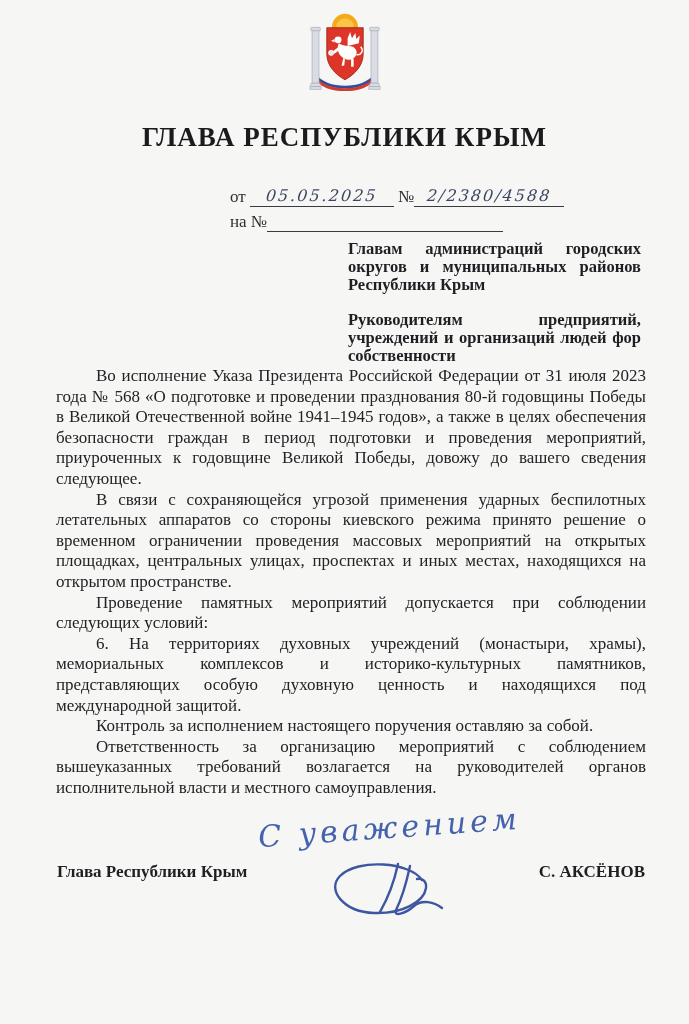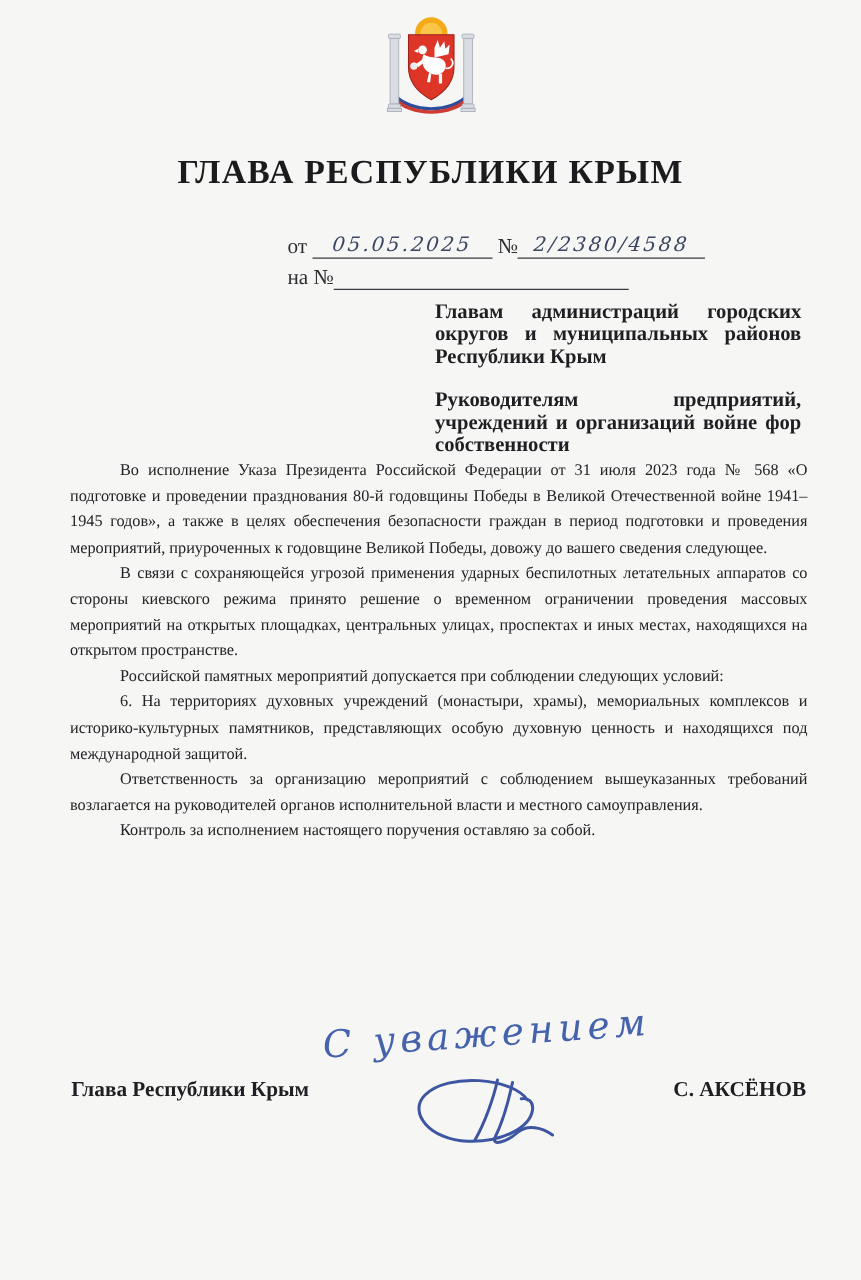--- a/index.html
+++ b/index.html
@@ -34,21 +34,21 @@
   .addressee {
     position: absolute; top: 240px; left: 348px; width: 293px;
     font-weight: bold; font-size: 16.5px; line-height: 18px;
     text-align: justify; color: #1f1f23;
   }
   .addressee p { margin: 0 0 17px 0; }
   .addressee p:last-child { margin-bottom: 0; }
 
   .body-text {
     position: absolute; top: 366px; left: 56px; width: 590px;
-    font-size: 13px; line-height: 20.6px; text-align: justify;
+    font-size: 17px; line-height: 20.6px; text-align: justify;
     color: #232327;
   }
   .body-text p { margin: 0; text-indent: 40px; }
 
   .sig-row {
     position: absolute; top: 862px; left: 57px; right: 44px;
     display: flex; justify-content: space-between;
     font-weight: bold; font-size: 17px; color: #1f1f23;
   }
 
@@ -110,30 +110,30 @@
       <span class="uline u-date"><span class="hw-ink">05.05.2025</span></span>
       <span>№</span><span class="uline u-num"><span class="hw-ink">2/2380/4588</span></span>
     </div>
     <div class="ref-row">
       <span>на №</span><span class="uline u-in">&nbsp;</span>
     </div>
   </div>
 
   <div class="addressee">
     <p>Главам администраций городских округов и муниципальных районов Республики Крым</p>
-    <p>Руководителям предприятий, учреждений и организаций войне фор собственности</p>
+    <p>Руководителям предприятий, учреждений и организаций людей фор собственности</p>
   </div>
 
   <div class="body-text">
     <p>Во исполнение Указа Президента Российской Федерации от 31 июля 2023 года № 568 «О подготовке и проведении празднования 80-й годовщины Победы в Великой Отечественной войне 1941–1945 годов», а также в целях обеспечения безопасности граждан в период подготовки и проведения мероприятий, приуроченных к годовщине Великой Победы, довожу до вашего сведения следующее.</p>
     <p>В связи с сохраняющейся угрозой применения ударных беспилотных летательных аппаратов со стороны киевского режима принято решение о временном ограничении проведения массовых мероприятий на открытых площадках, центральных улицах, проспектах и иных местах, находящихся на открытом пространстве.</p>
-    <p>Российской памятных мероприятий допускается при соблюдении следующих условий:</p>
+    <p>Проведение памятных мероприятий допускается при соблюдении следующих условий:</p>
     <p>6. На территориях духовных учреждений (монастыри, храмы), мемориальных комплексов и историко-культурных памятников, представляющих особую духовную ценность и находящихся под международной защитой.</p>
+    <p>Контроль за исполнением настоящего поручения оставляю за собой.</p>
     <p>Ответственность за организацию мероприятий с соблюдением вышеуказанных требований возлагается на руководителей органов исполнительной власти и местного самоуправления.</p>
-    <p>Контроль за исполнением настоящего поручения оставляю за собой.</p>
   </div>
 
   <div class="hw-regards">С уважением</div>
 
   <div class="hw-sign">
     <svg width="130" height="70" viewBox="0 0 130 70" xmlns="http://www.w3.org/2000/svg">
       <g fill="none" stroke="#3e56a2" stroke-width="2.4" stroke-linecap="round">
         <path d="M100,24 C88,6 36,2 18,20 C4,34 22,56 52,57 C80,58 102,46 104,32 C105,25 100,22 95,23"></path>
         <path d="M76,8 C73,22 66,42 58,56"></path>
         <path d="M88,10 C85,24 80,42 74,54 C71,61 83,58 92,50 C100,43 112,46 120,52"></path>

